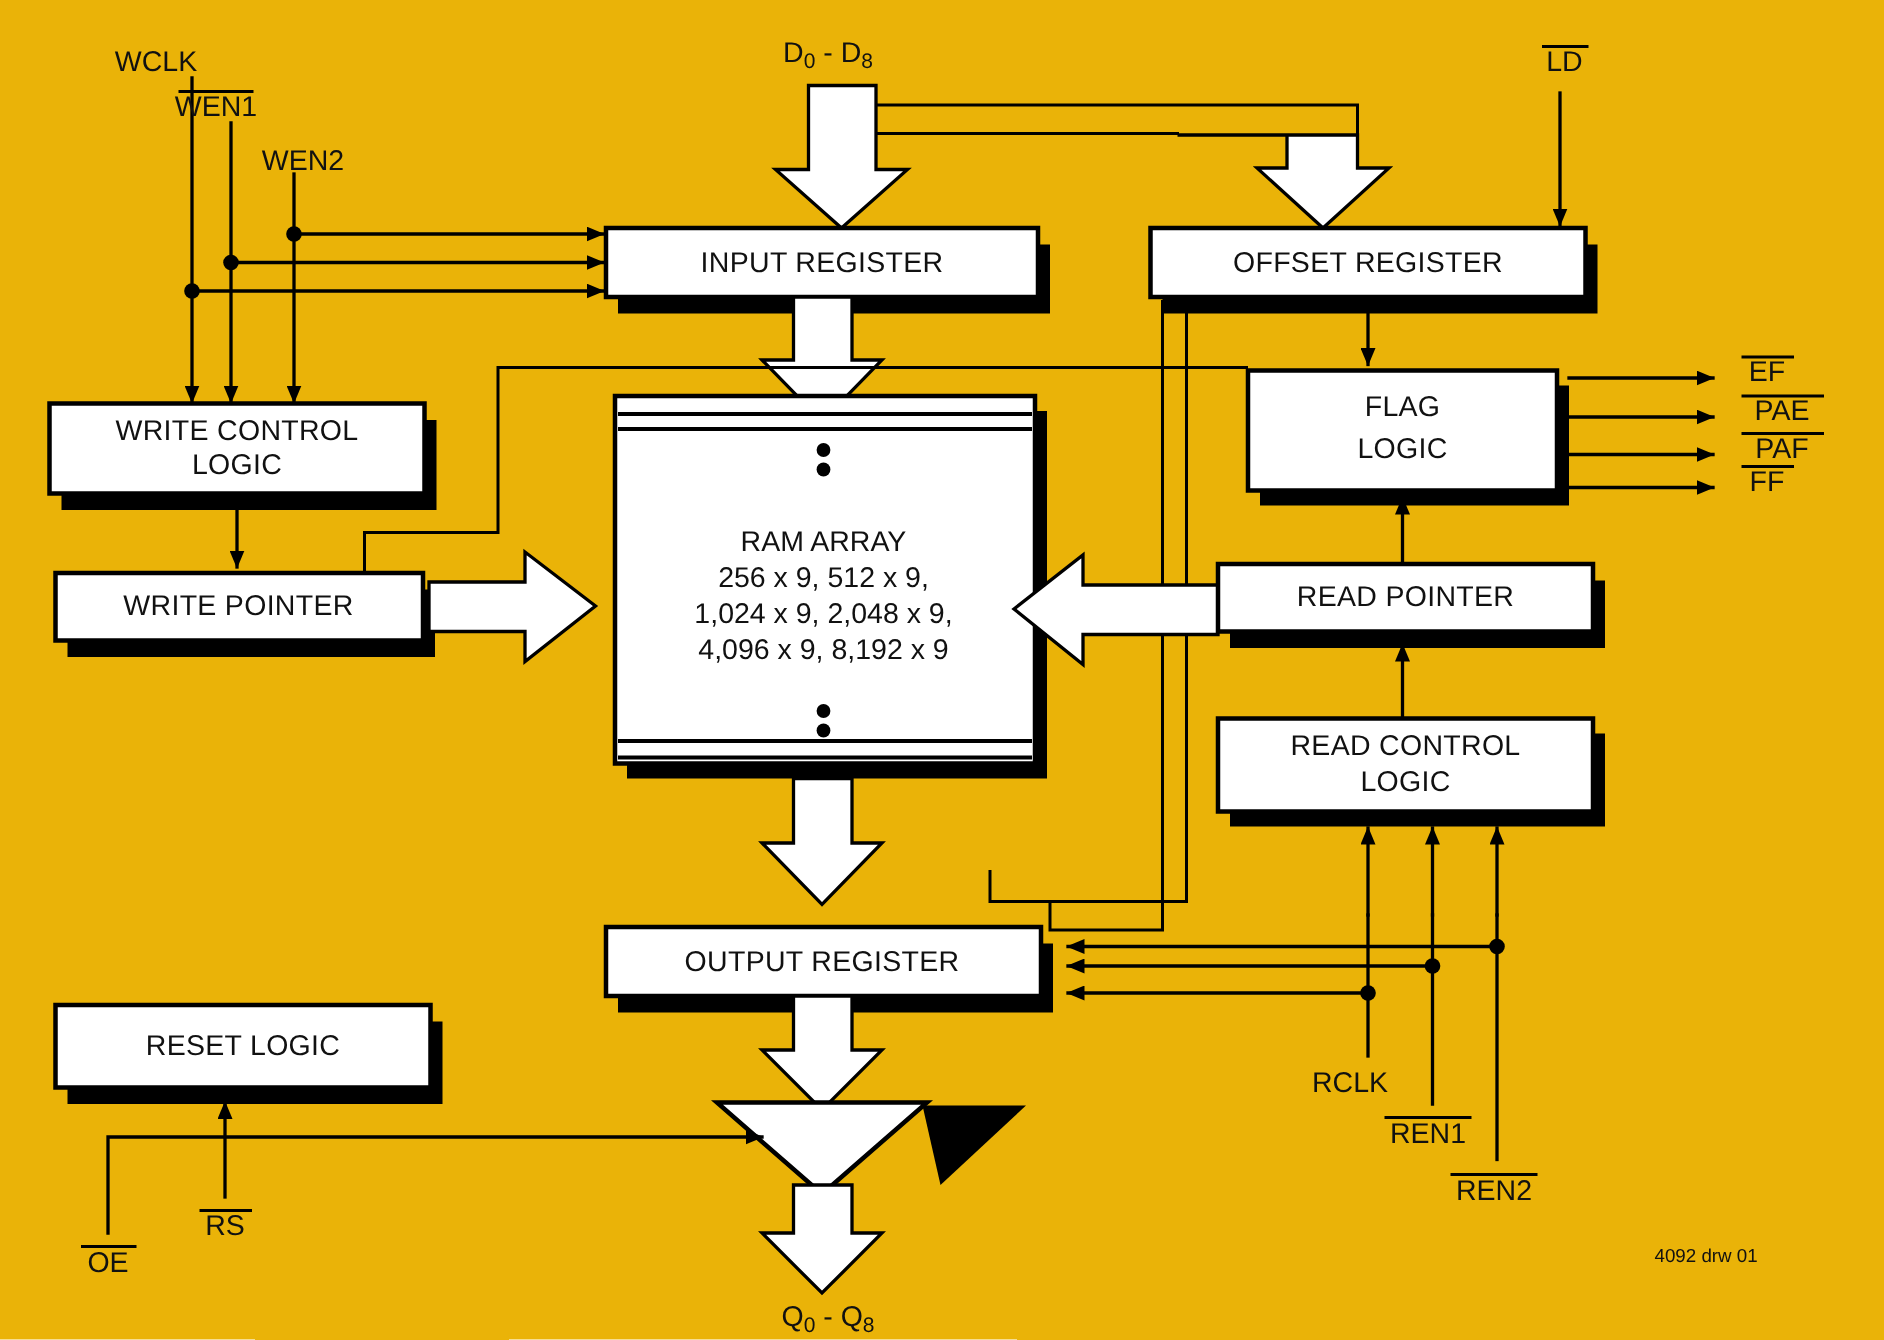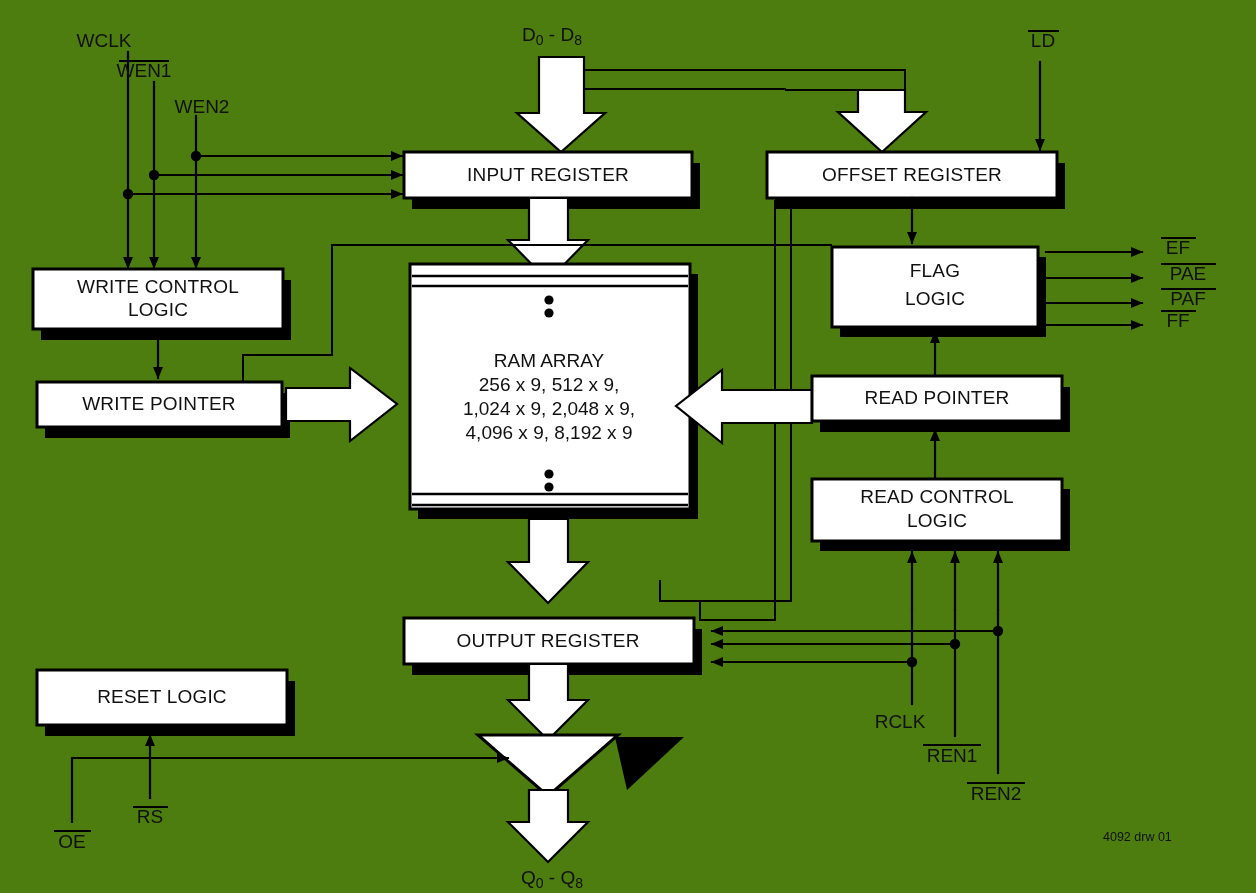--- a/index.html
+++ b/index.html
@@ -1,18 +1,18 @@
 <!DOCTYPE html>
 <html><head>
 <meta charset="utf-8">
 <style>
   html,body{margin:0;padding:0;background:#ffffff;}
   body{width:1256px;height:893px;overflow:hidden;
        font-family:"Liberation Sans","DejaVu Sans",sans-serif;}
-  #stage{position:relative;width:1256px;height:893px;background:#4d7c0f;}
+  #stage{position:relative;width:1256px;height:893px;background:#eab308;}
   svg{position:absolute;left:0;top:0;width:1256px;height:893px;}
   .blk-txt{font-size:19px;fill:#111;text-anchor:middle;dominant-baseline:middle;
            letter-spacing:.2px;}
   .sig-txt{font-size:19px;fill:#111;text-anchor:middle;dominant-baseline:middle;}
   .ram-txt{font-size:19px;fill:#111;text-anchor:middle;dominant-baseline:middle;}
   .cap-txt{font-size:12.5px;fill:#111;text-anchor:start;dominant-baseline:middle;}
   .box{fill:#fff;stroke:#000;stroke-width:3;}
   .shadow{fill:#000;stroke:none;}
   .wire{stroke:#000;stroke-width:2.2;fill:none;stroke-linecap:square;}
   .wire-thin{stroke:#000;stroke-width:2;fill:none;}

